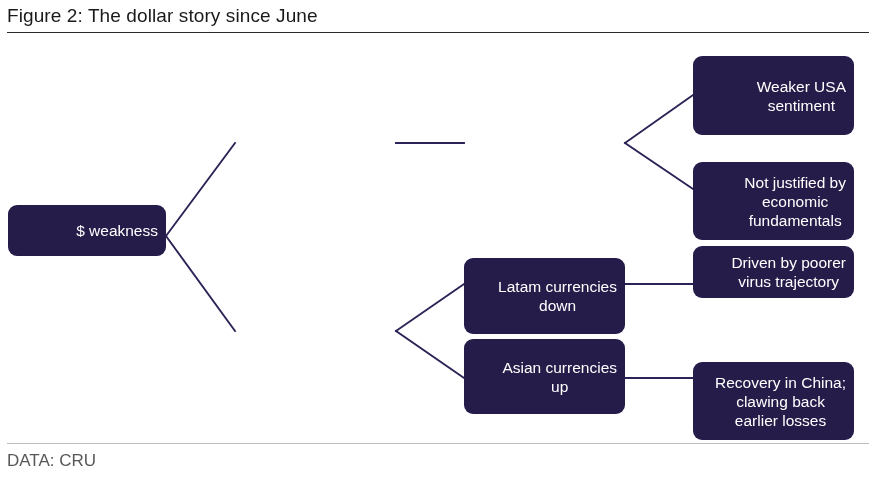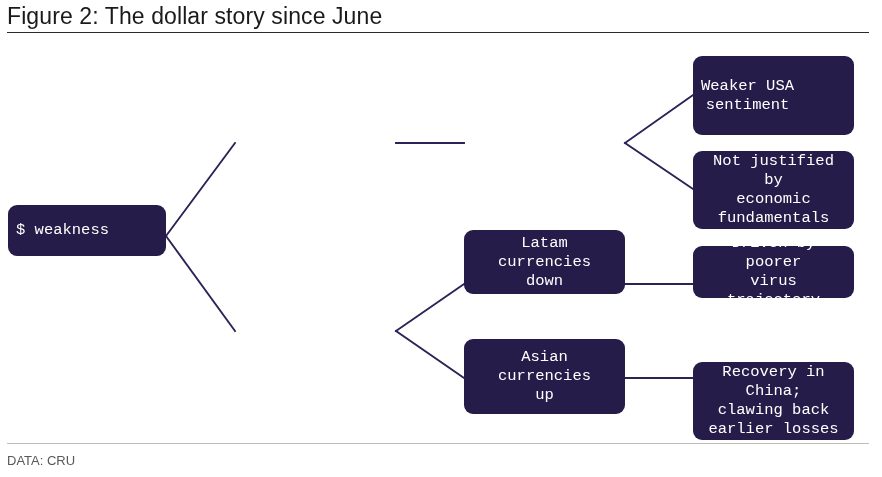--- a/index.html
+++ b/index.html
@@ -25,21 +25,21 @@
     left: 0;
     top: 0;
     width: 882px;
     height: 34px;
     box-sizing: border-box;
   }
   #title-text {
     position: absolute;
     left: 7px;
     top: 5px;
-    font-size: 23px;
+    font-size: 19px;
     line-height: 22px;
     color: #1a1a1a;
     white-space: nowrap;
     letter-spacing: 0.1px;
   }
   #title-rule {
     position: absolute;
     left: 7px;
     top: 32px;
     width: 862px;
@@ -53,21 +53,21 @@
     left: 7px;
     top: 443px;
     width: 862px;
     height: 0;
     border-top: 1.3px solid #bdbdbd;
   }
   #footer-text {
     position: absolute;
     left: 7px;
     top: 452px;
-    font-size: 13px;
+    font-size: 17px;
     line-height: 18px;
     color: #585858;
     white-space: nowrap;
   }
 
   
   #flow {
     position: absolute;
     left: 0;
     top: 34px;
@@ -84,27 +84,26 @@
 
   
   .node {
     position: absolute;
     box-sizing: border-box;
     background: #261c49;
     border-radius: 9px;
     color: #ffffff;
     display: flex;
     align-items: center;
-    justify-content: flex-start;
+    justify-content: flex-end;
     text-align: center;
     font-size: 15.5px;
     line-height: 19px;
     padding: 4px 8px;
     z-index: 2;
-    font-family: Liberation Mono, monospace;
   }
   .node .label {
     display: block;
     white-space: pre-line;
   }
 </style>
 </head>
 <body>
 
 <div id="page">
@@ -139,36 +138,36 @@
       </g>
     </svg>
 
     <div class="node" style="left:8px; top:171px; width:158px; height:51px;">
       <span class="label">$ weakness</span>
     </div>
 
 
 
 
-    <div class="node" style="left:464px; top:196px; width:161px; height:64px;">
+    <div class="node" style="left:464px; top:224px; width:161px; height:76px;">
       <span class="label">Latam currencies
 down</span>
     </div>
 
     <div class="node" style="left:464px; top:305px; width:161px; height:75px;">
       <span class="label">Asian currencies
 up</span>
     </div>
 
     <div class="node" style="left:693px; top:22px; width:161px; height:79px;">
       <span class="label">Weaker USA
 sentiment</span>
     </div>
 
-    <div class="node" style="left:693px; top:117px; width:161px; height:78px;">
+    <div class="node" style="left:693px; top:128px; width:161px; height:78px;">
       <span class="label">Not justified by
 economic
 fundamentals</span>
     </div>
 
     <div class="node" style="left:693px; top:212px; width:161px; height:52px;">
       <span class="label">Driven by poorer
 virus trajectory</span>
     </div>
 

